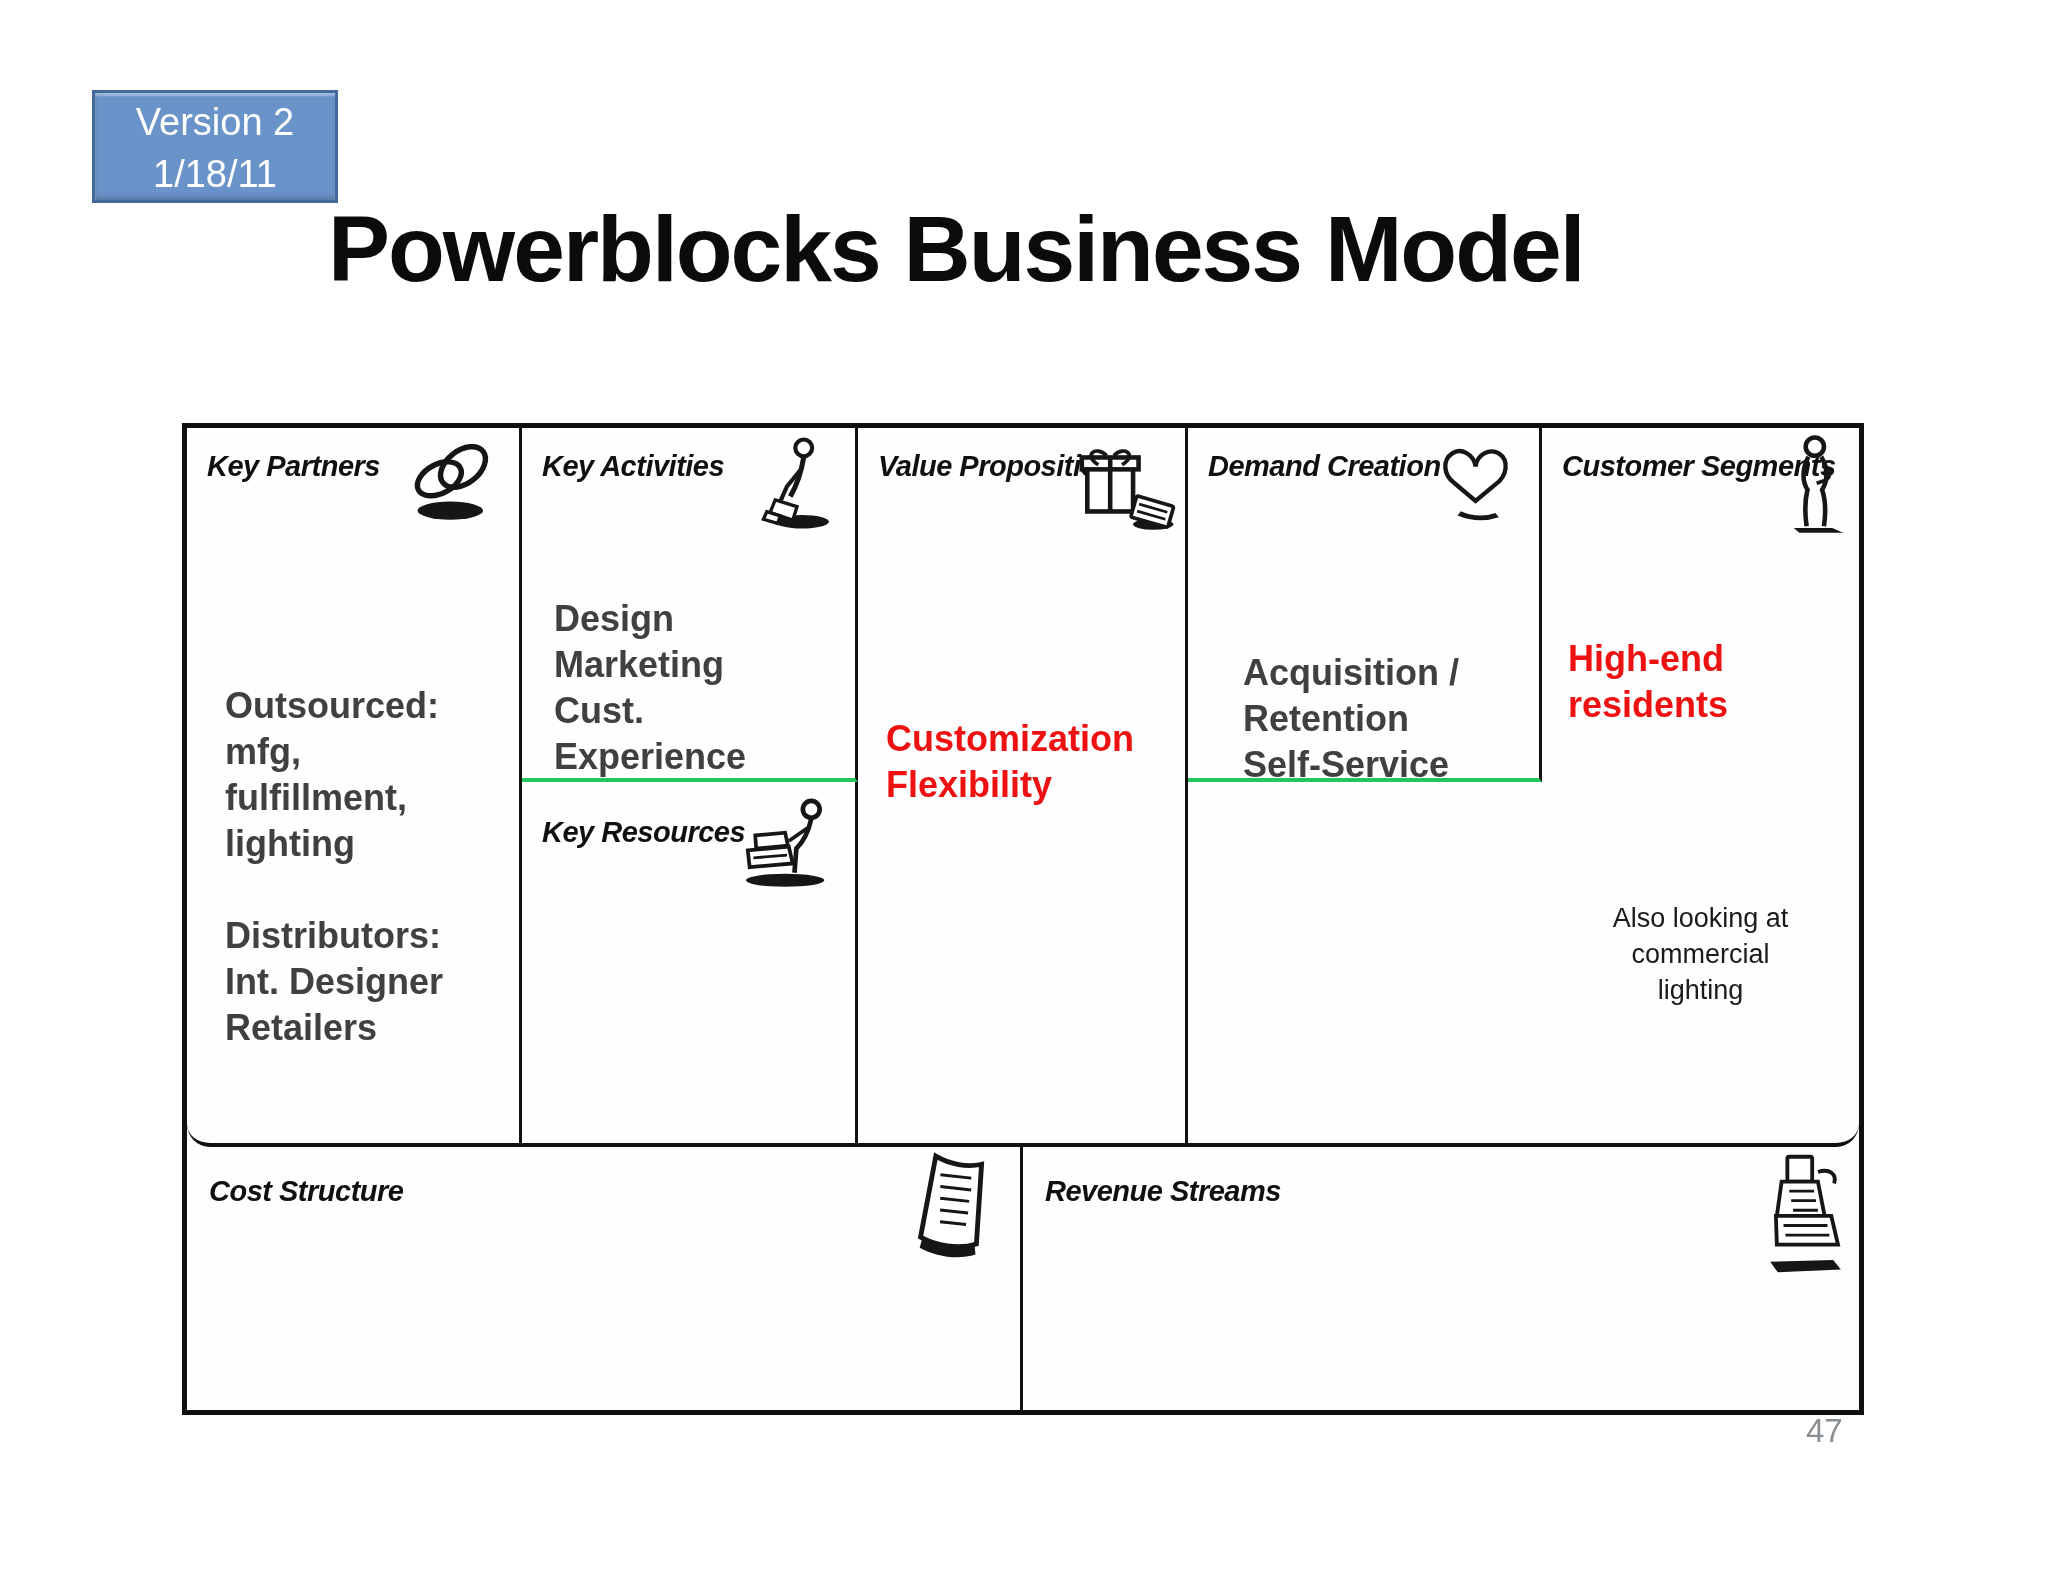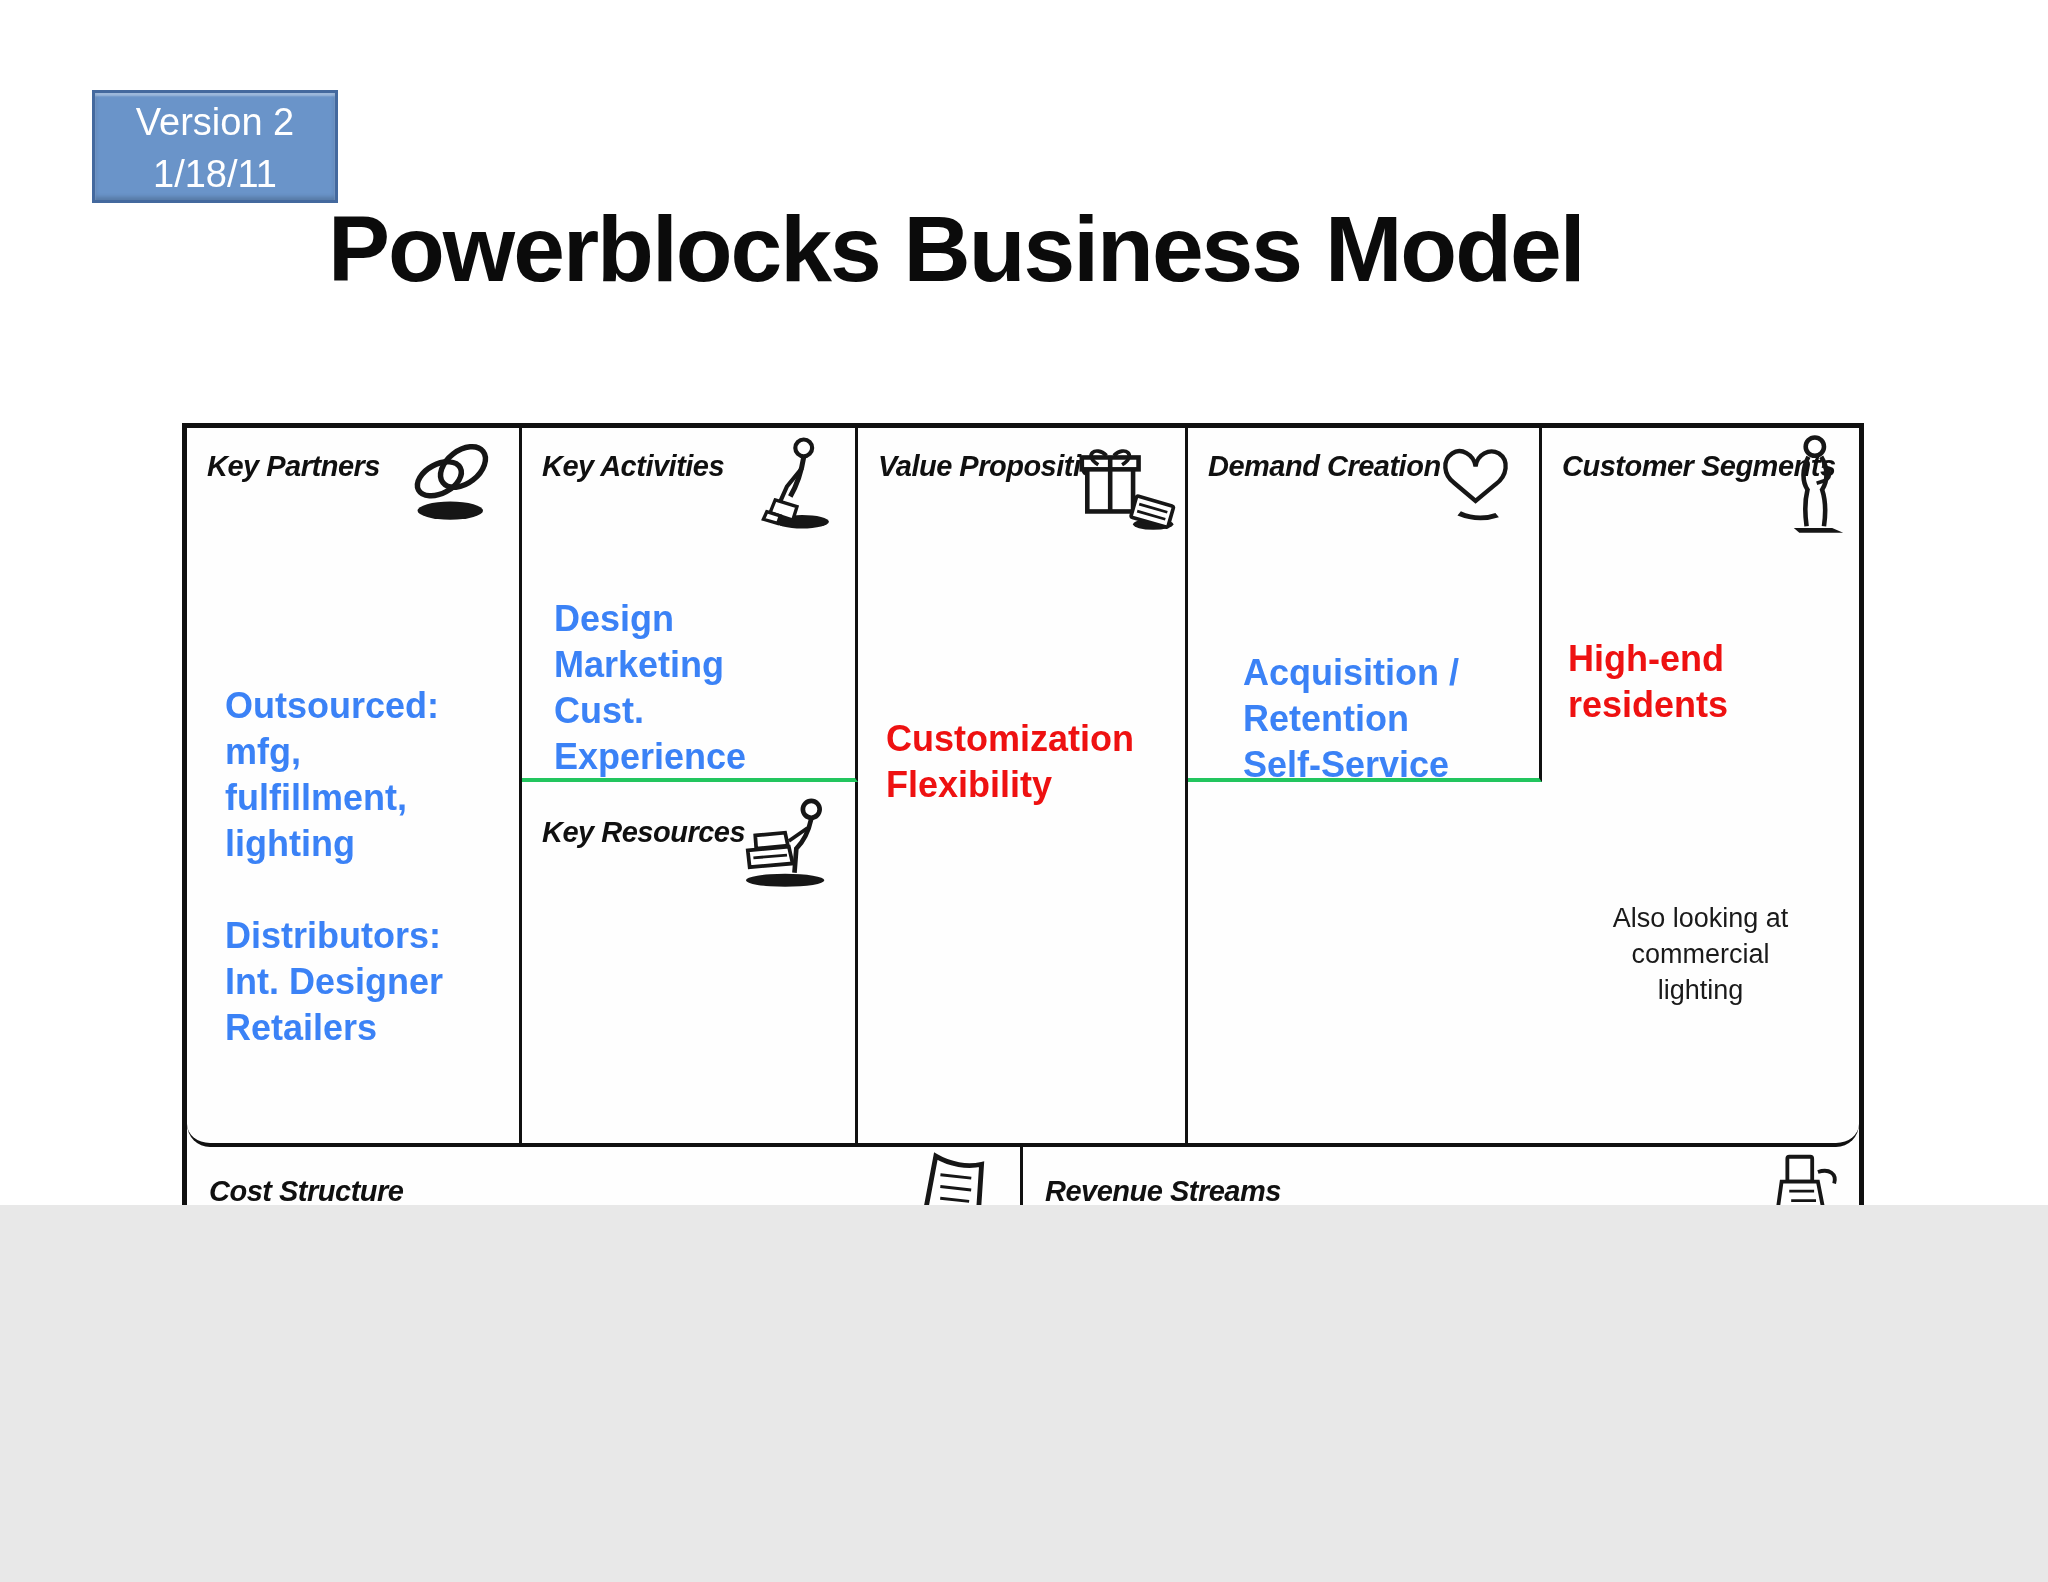--- a/index.html
+++ b/index.html
@@ -1,17 +1,17 @@
 <!DOCTYPE html>
 <html><head>
 <meta charset="utf-8">
 <style>
   html,body{margin:0;padding:0;background:#e8e8e8;}
   #slide{
-    position:relative;width:2048px;height:1205px;background:#ffffff;overflow:hidden;
+    position:relative;width:2048px;height:1582px;background:#ffffff;overflow:hidden;
     font-family:"Liberation Sans",sans-serif;
   }
   
   #version-badge{
     position:absolute;left:92px;top:90px;width:246px;height:113px;box-sizing:border-box;
     background:#6a94c9;border:3px solid #44699e;
     box-shadow:inset 0 3px 2px rgba(255,255,255,.35), inset 0 -3px 4px rgba(0,0,0,.18);
     color:#ffffff;text-align:center;font-size:38px;line-height:52px;padding-top:3px;
   }
   
@@ -34,21 +34,21 @@
   .bb{border-bottom:4px solid #22c55e;}
   .span2{grid-row:1 / 3;}
   .cell-header{
     position:absolute;left:20px;top:22px;
     font-style:italic;font-weight:bold;font-size:29px;color:#101010;letter-spacing:-0.5px;white-space:nowrap;
   }
   .cell-header.kr{top:34px;}
   .cell-header.cost{top:28px;left:22px;}
   .icon{position:absolute;}
   .body-block{position:absolute;}
-  .navy{color:#3b82f6;font-weight:bold;font-size:36px;line-height:46px;white-space:nowrap;}
+  .navy{color:#404040;font-weight:bold;font-size:36px;line-height:46px;white-space:nowrap;}
   .red{color:#ee1111;font-weight:bold;font-size:36px;line-height:46px;white-space:nowrap;}
   .note{color:#1a1a1a;font-size:27px;line-height:36px;text-align:center;}
   .body-line{min-height:46px;}
   .note .body-line{min-height:36px;}
   .centered{text-align:center;white-space:nowrap;}
   
   #cell-cost{width:836px;}
   #cell-revenue{flex:1;}
   
   #page-number{

